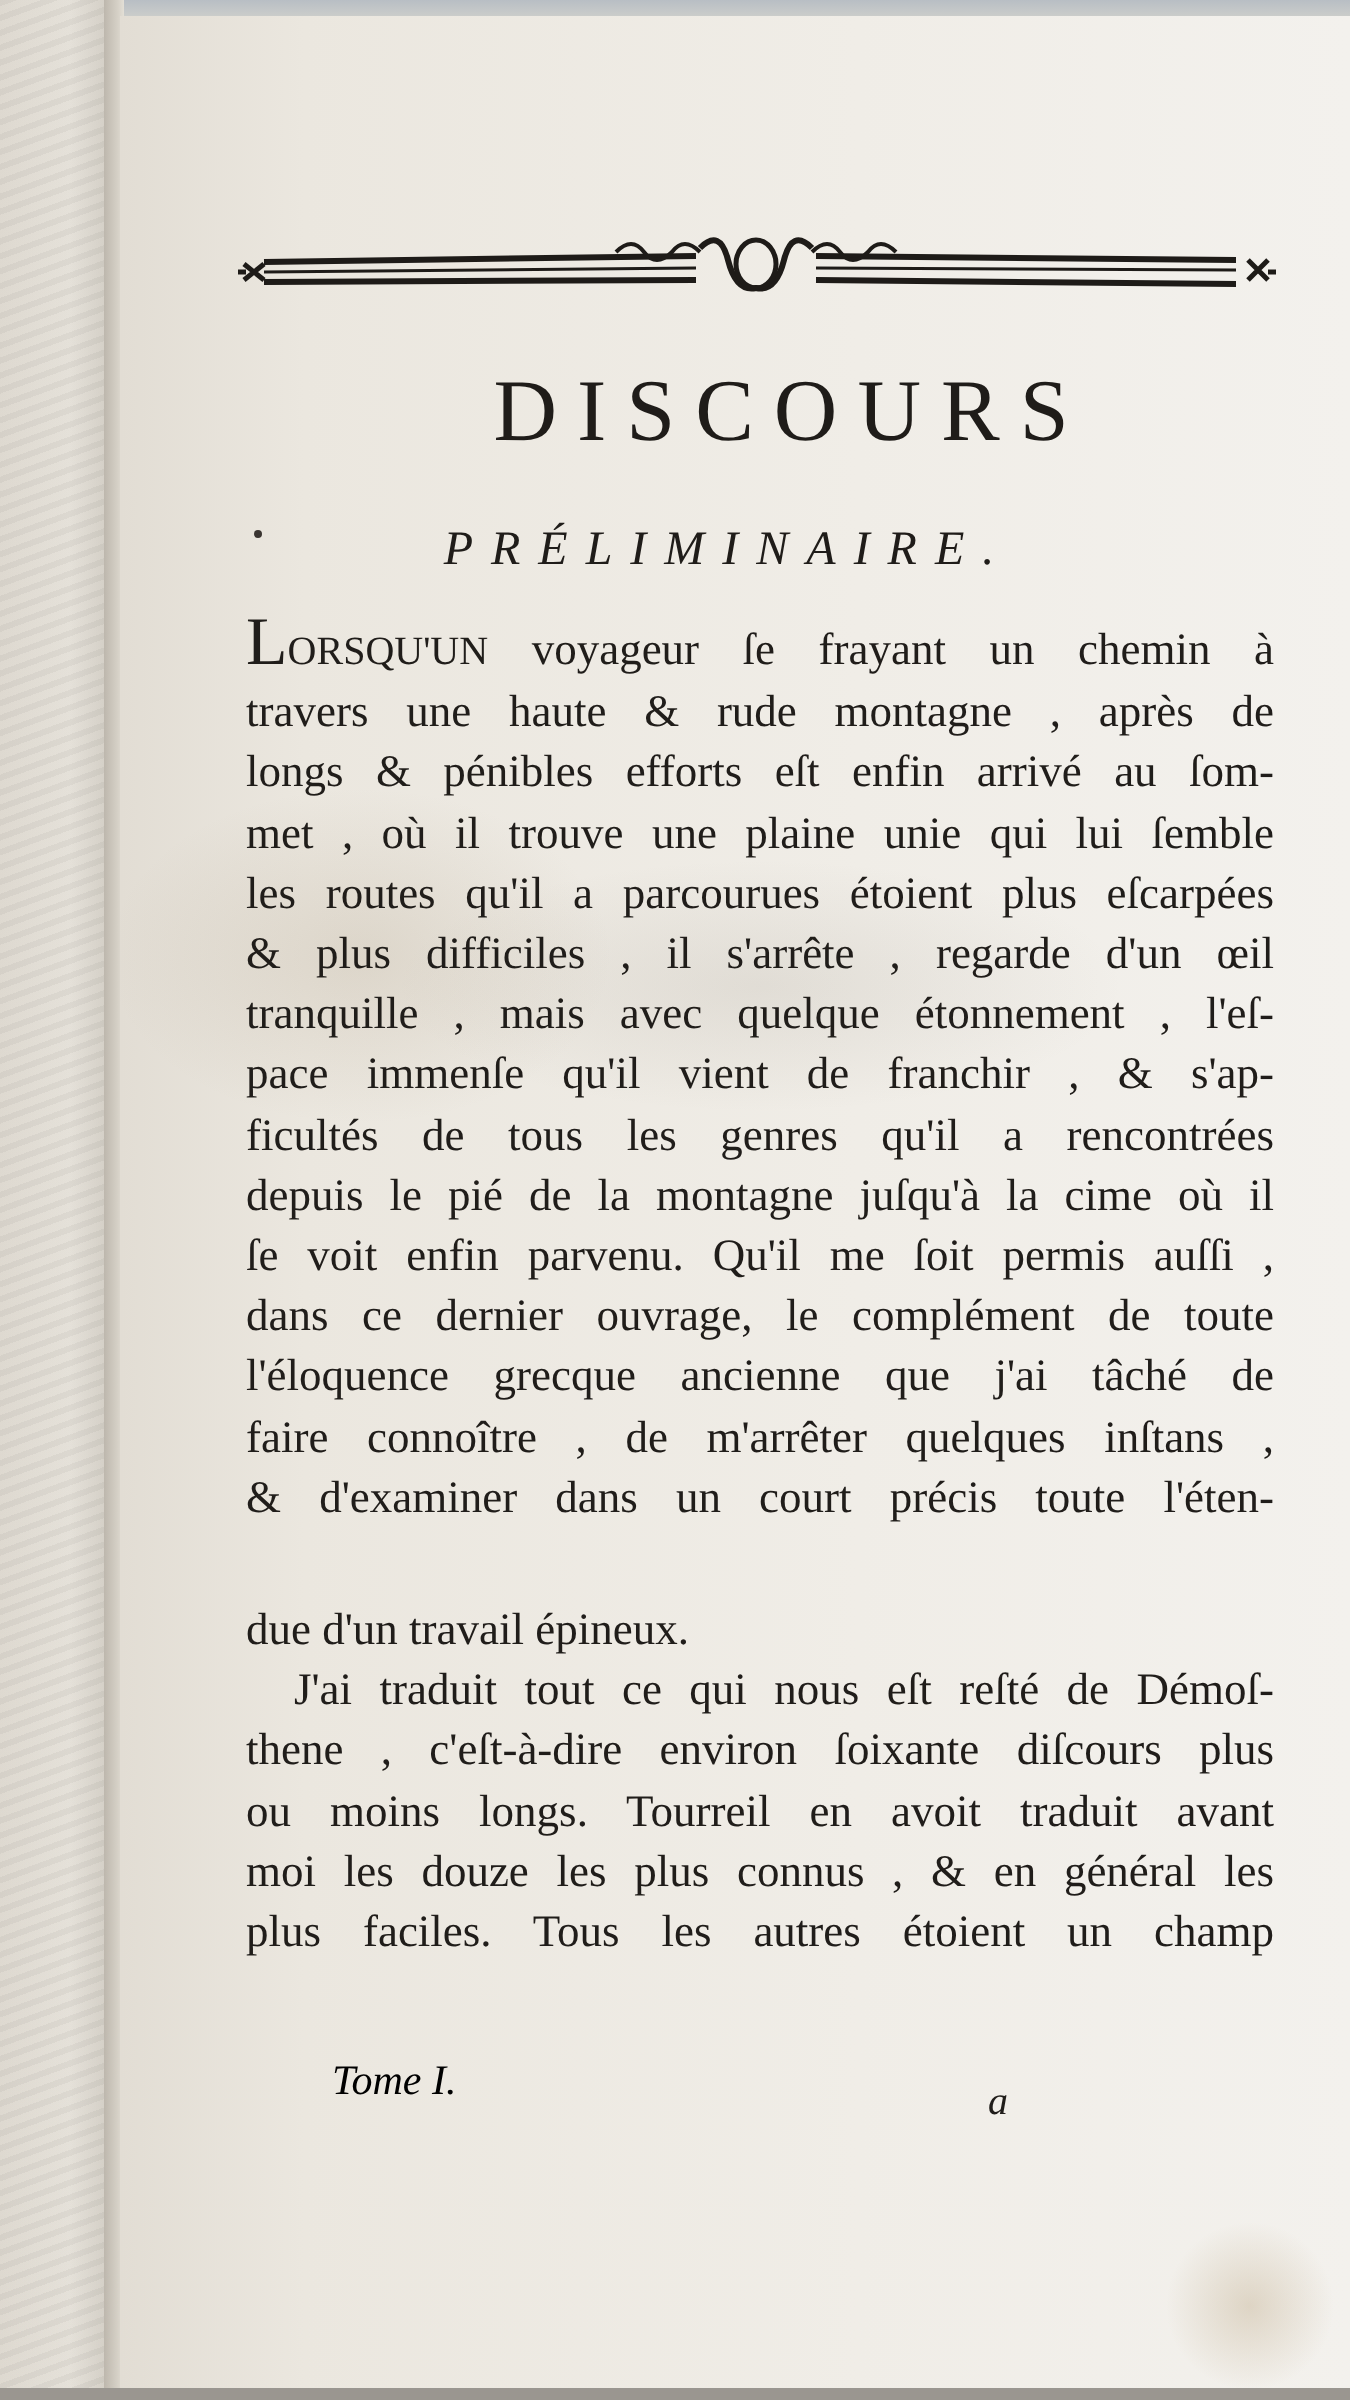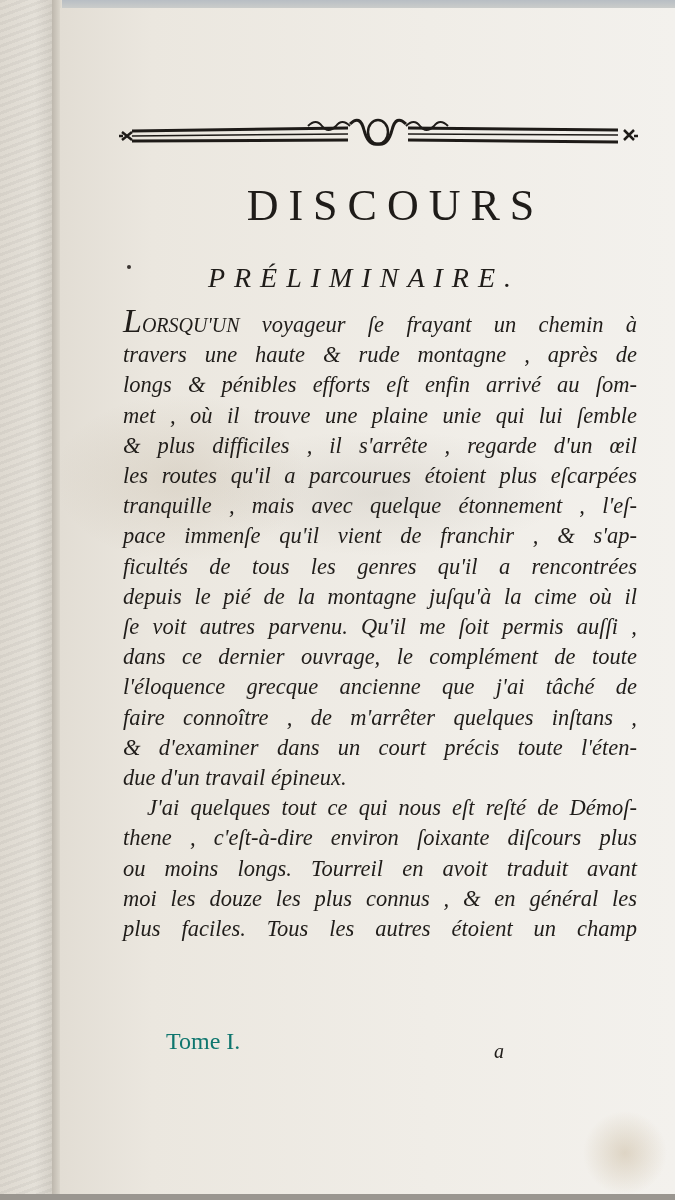--- a/index.html
+++ b/index.html
@@ -36,38 +36,38 @@
   .ornament {
     position:absolute; left:118px; top:114px; width:520px; height:40px;
   }
   .title {
     position:absolute; left:0; width:675px; text-align:center; top:180px;
     font-size:44px; letter-spacing:10px; color:#1f1c19; font-weight:normal;
     padding-left:60px; box-sizing:border-box;margin-left:28px;
   }
   .subtitle {
     position:absolute; left:0; width:658px; text-align:center; top:262px;
-    font-size:28px; letter-spacing:9px; font-style:italic; color:#1f1c19;
+    font-size:24px; letter-spacing:9px; font-style:italic; color:#1f1c19;
     padding-left:70px; box-sizing:border-box;
   }
   .bullet {
     position:absolute; left:127px; top:265px; width:4px; height:4px; border-radius:2px; background:#3a3531;
   }
   .body-text {
     position:absolute; left:123px; top:310px; width:514px;
     font-size:22.5px; line-height:30.2px; color:#201d1a;
     text-align:justify;
   }
-  .line { display:block; white-space:nowrap; text-align-last:justify; text-align:justify;font-style:italic; }
-  .line.last { text-align-last:left; }
+  .line { display:block; white-space:nowrap; text-align-last:justify; text-align:justify; }
+  .line.last { text-align-last:left;margin-top:36px; }
   .line.indent { padding-left:24px; }
   .dropcap { font-size:34px; line-height:20px; }
   .smallcaps { font-variant:small-caps; font-size:20px; }
   .footer-sig {
-    position:absolute; left:166px; top:1028px; font-size:24px; color:#0f766e;
+    position:absolute; left:166px; top:1028px; font-style:italic; font-size:21px; color:#000000;
   }
   .footer-mark {
     position:absolute; left:494px; top:1040px; font-style:italic; font-size:20px; color:#201d1a;
   }
 </style>
 </head>
 <body>
 
 <div class="top-strip"></div>
 <div class="left-page"></div>
@@ -94,33 +94,33 @@
 
 <div class="title">DISCOURS</div>
 <div class="bullet"></div>
 <div class="subtitle">PRÉLIMINAIRE.</div>
 
 <div class="body-text">
   <span class="line"><span class="dropcap">L</span><span class="smallcaps">ORSQU'UN</span><span> voyageur ſe frayant un chemin à</span></span>
   <span class="line">travers une haute &amp; rude montagne , après de</span>
   <span class="line">longs &amp; pénibles efforts eſt enfin arrivé au ſom-</span>
   <span class="line">met , où il trouve une plaine unie qui lui ſemble</span>
+  <span class="line">les routes qu'il a parcourues étoient plus eſcarpées</span>
   <span class="line">&amp; plus difficiles , il s'arrête , regarde d'un œil</span>
-  <span class="line">les routes qu'il a parcourues étoient plus eſcarpées</span>
   <span class="line">tranquille , mais avec quelque étonnement , l'eſ-</span>
   <span class="line">pace immenſe qu'il vient de franchir , &amp; s'ap-</span>
   <span class="line">ficultés de tous les genres qu'il a rencontrées</span>
   <span class="line">depuis le pié de la montagne juſqu'à la cime où il</span>
-  <span class="line">ſe voit autres parvenu. Qu'il me ſoit permis auſſi ,</span>
+  <span class="line">ſe voit enfin parvenu. Qu'il me ſoit permis auſſi ,</span>
   <span class="line">dans ce dernier ouvrage, le complément de toute</span>
   <span class="line">l'éloquence grecque ancienne que j'ai tâché de</span>
   <span class="line">faire connoître , de m'arrêter quelques inſtans ,</span>
   <span class="line">&amp; d'examiner dans un court précis toute l'éten-</span>
   <span class="line last">due d'un travail épineux.</span>
-  <span class="line indent">J'ai quelques tout ce qui nous eſt reſté de Démoſ-</span>
+  <span class="line indent">J'ai traduit tout ce qui nous eſt reſté de Démoſ-</span>
   <span class="line">thene , c'eſt-à-dire environ ſoixante diſcours plus</span>
   <span class="line">ou moins longs. Tourreil en avoit traduit avant</span>
   <span class="line">moi les douze les plus connus , &amp; en général les</span>
   <span class="line">plus faciles. Tous les autres étoient un champ</span>
 </div>
 
 <div class="footer-sig">Tome I.</div>
 <div class="footer-mark">a</div>
 
 <div class="bottom-strip"></div>

